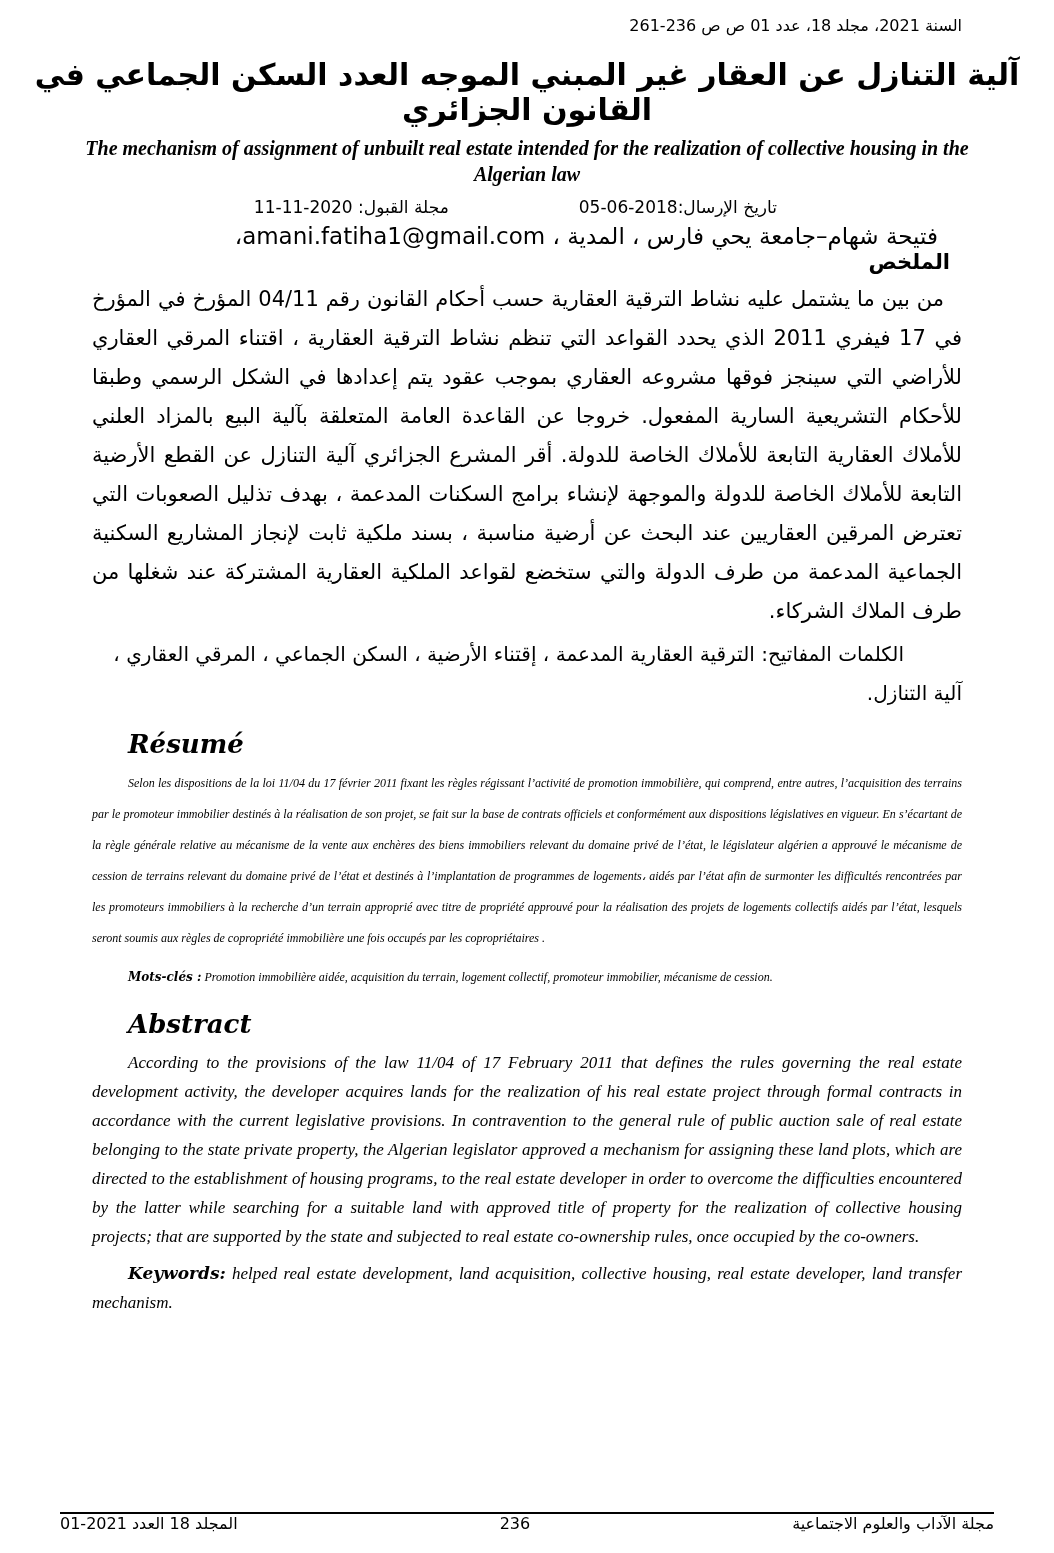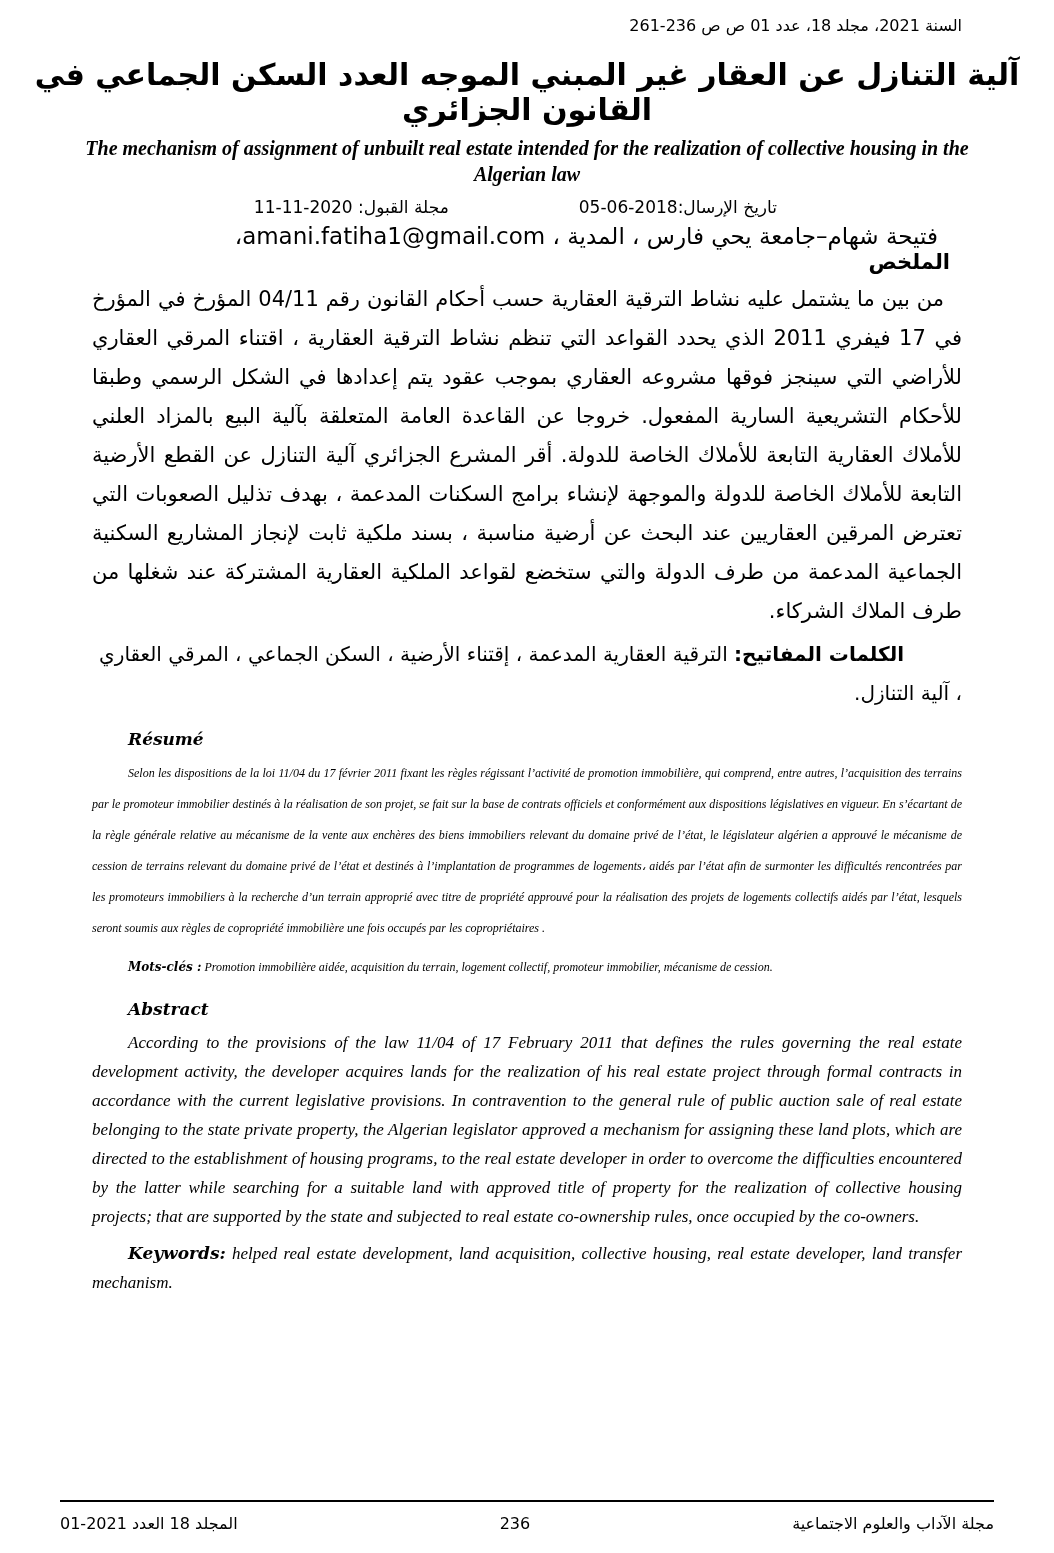--- a/index.html
+++ b/index.html
@@ -69,24 +69,24 @@
   }
   .abstract-ar-keywords {
     direction: rtl;
     text-align: right;
     padding: 0 92px;
     margin-top: 4px;
     font-size: 20px;
     line-height: 39px;
     text-indent: 58px;
   }
-  .ar-keywords-label { font-weight: bold; }
+  .ar-keywords-label { font-weight: normal; }
   .latin-heading {
     margin: 16px 12px 0 128px;
-    font-size: 17px;
+    font-size: 26px;
     font-weight: bold;
     font-style: italic;
     font-family: "DejaVu Serif", serif;
   }
   .latin-body {
     padding: 0 92px;
     margin-top: 9px;
     text-align: justify;
     text-indent: 36px;
     font-style: italic;
@@ -103,21 +103,21 @@
     font-family: "Liberation Serif", serif;
   }
   .keywords-label {
     font-weight: bold;
     font-family: "DejaVu Serif", serif;
   }
   .page-footer {
     position: absolute;
     left: 60px; right: 60px; bottom: 20px;
     border-top: 2px solid #000;
-    padding-top: 12px;
+    padding-top: 0;
     display: flex;
     justify-content: space-between;
     align-items: flex-end;
     font-size: 16px;
   }
   .footer-cell-rtl { direction: rtl; }
 </style>
 </head>
 <body>
 

